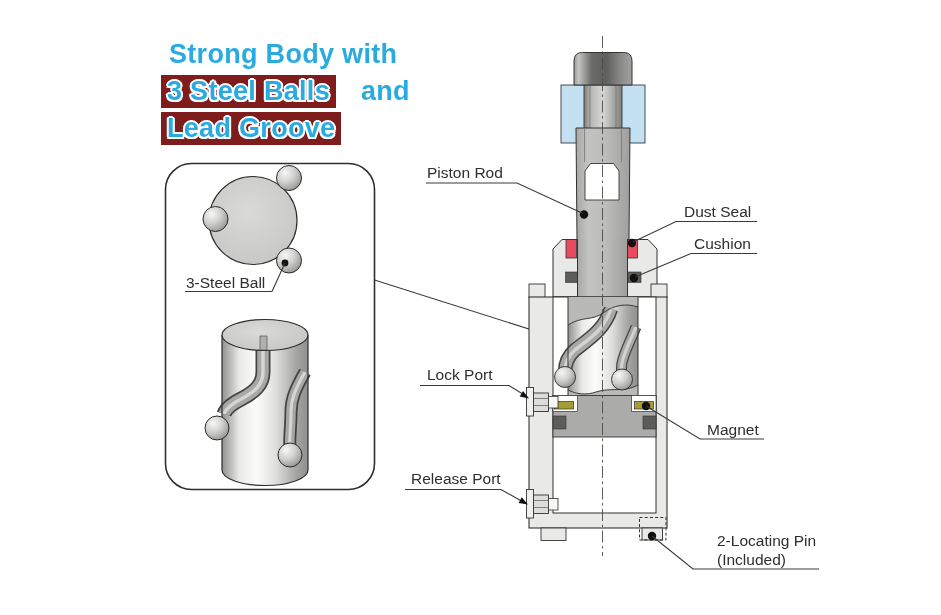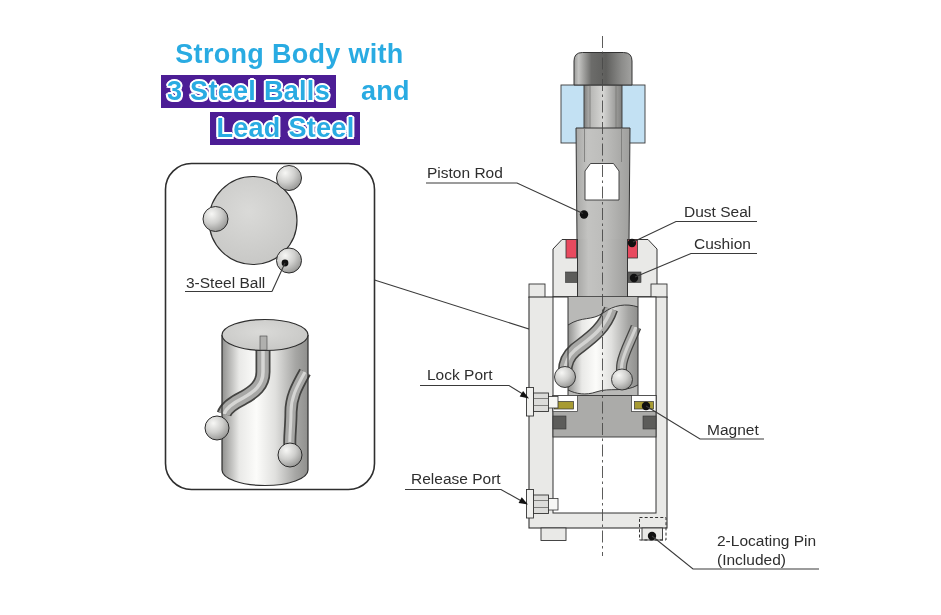--- a/index.html
+++ b/index.html
@@ -1,49 +1,49 @@
 <!DOCTYPE html>
 <html><head>
 <meta charset="utf-8">
 <style>
   html,body { margin:0; padding:0; background:#fff; }
   .canvas {
     position:relative; width:941px; height:615px; background:#ffffff;
-    overflow:hidden; font-family:"Liberation Sans", sans-serif;text-align:center;
+    overflow:hidden; font-family:"Liberation Sans", sans-serif;
   }
   .title {
     position:absolute; left:161px; top:36px;
     font-weight:bold; font-size:27px; line-height:37px;
     color:#29abe2; letter-spacing:0.3px; white-space:nowrap;
   }
   .t-line { height:37px; }
   .t-indent { margin-left:8px; }
   .t-hl {
-    background:#4c1d95; padding:1px 6px 2px 6px;
+    background:#7f1d1d; padding:1px 6px 2px 6px;
     text-shadow:
       -1.5px -1.5px 0 #fff, 1.5px -1.5px 0 #fff,
       -1.5px 1.5px 0 #fff, 1.5px 1.5px 0 #fff,
       -2px 0 0 #fff, 2px 0 0 #fff, 0 -2px 0 #fff, 0 2px 0 #fff;
   }
   .t-and { margin-left:25px; }
   svg .lbl {
     font-family:"Liberation Sans", sans-serif;
     font-size:15.5px; fill:#2e2e2e;
   }
   svg { position:absolute; left:0; top:0; }
 </style>
 </head>
 <body>
 
 <div class="canvas">
 
   <div class="title">
     <div class="t-line"><span class="t-indent">Strong Body with</span></div>
     <div class="t-line"><span class="t-hl">3 Steel Balls</span><span class="t-and">and</span></div>
-    <div class="t-line"><span class="t-hl">Lead Steel</span></div>
+    <div class="t-line"><span class="t-hl">Lead Groove</span></div>
   </div>
 
   <svg width="941" height="615" viewBox="0 0 941 615">
     <defs>
       <linearGradient id="gradBolt" x1="0" y1="0" x2="1" y2="0">
         <stop offset="0" stop-color="#9b9b99"></stop>
           <stop offset="0.08" stop-color="#c4c4c2"></stop>
         <stop offset="0.3" stop-color="#6c6c6a"></stop>
           <stop offset="0.55" stop-color="#5f5f5d"></stop>
         <stop offset="0.82" stop-color="#8c8c8a"></stop>

